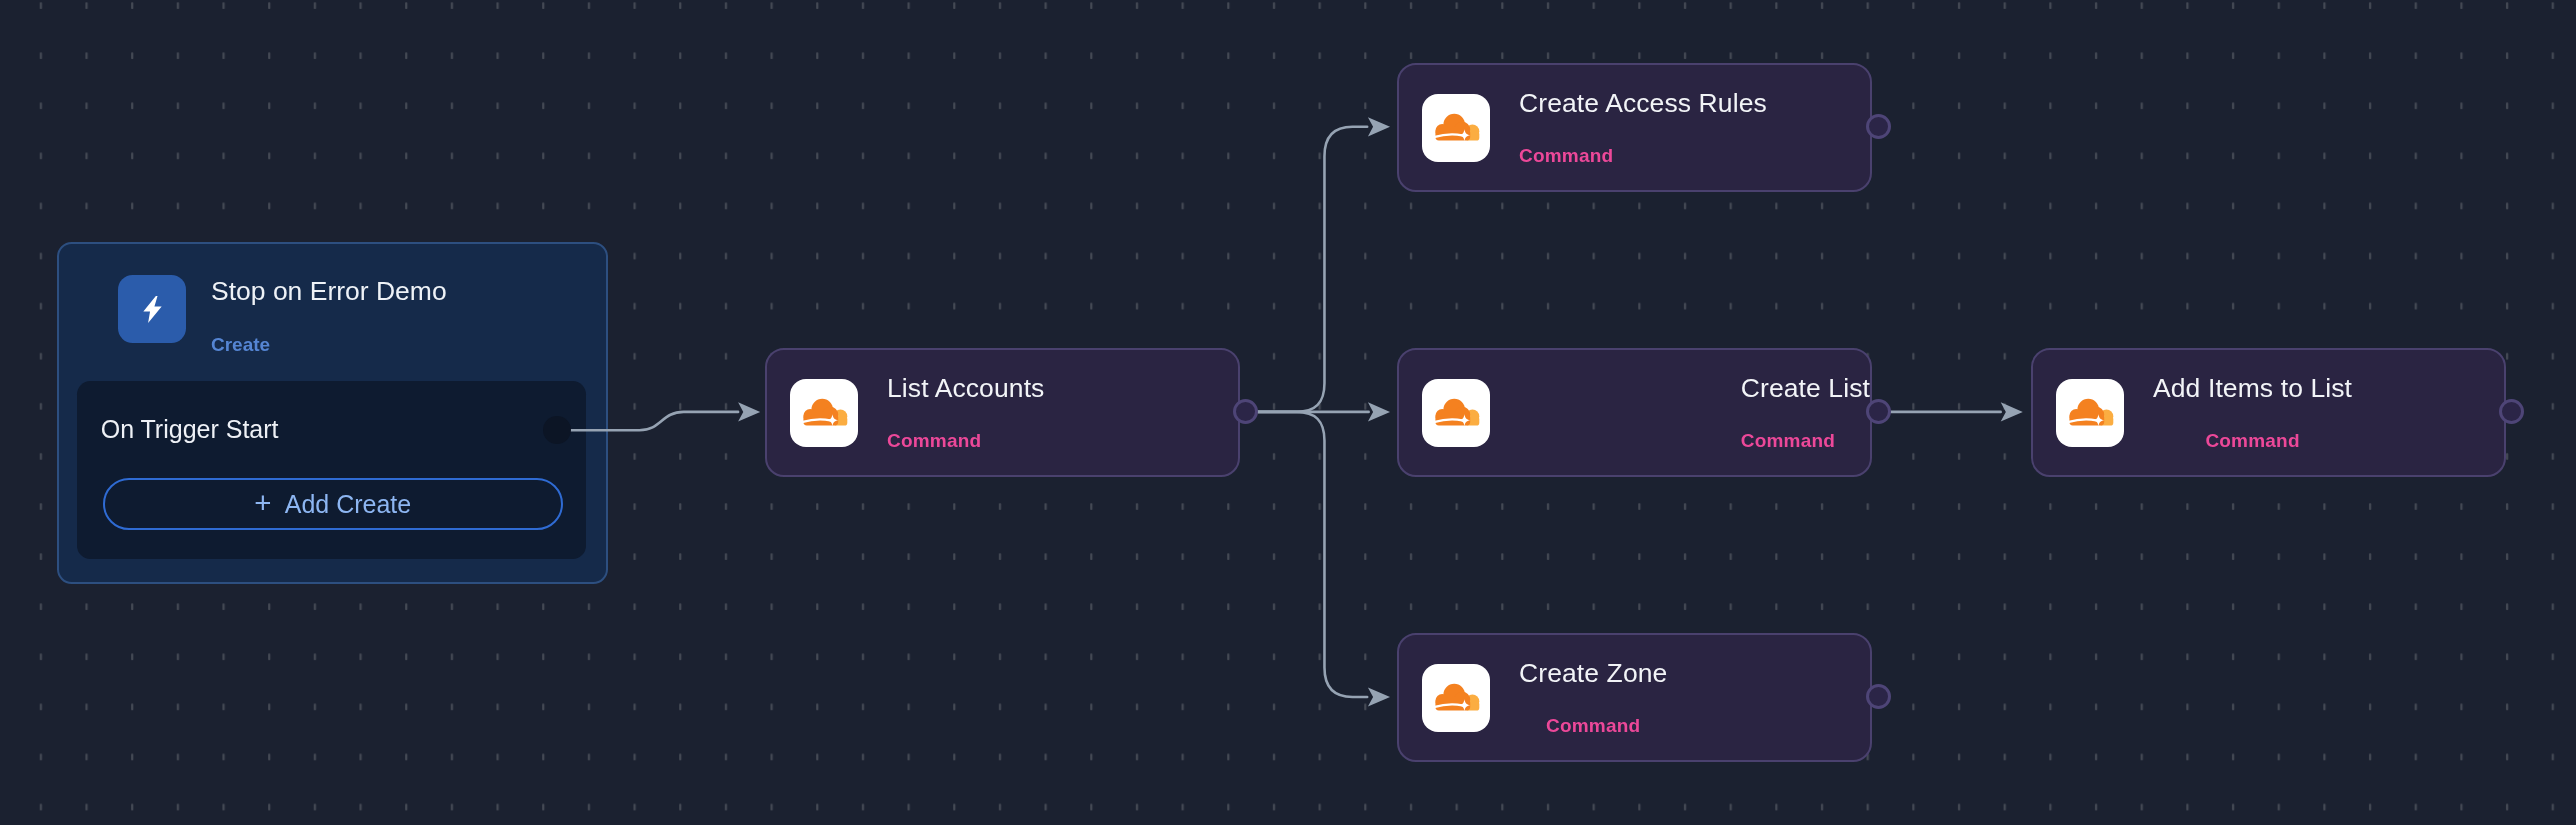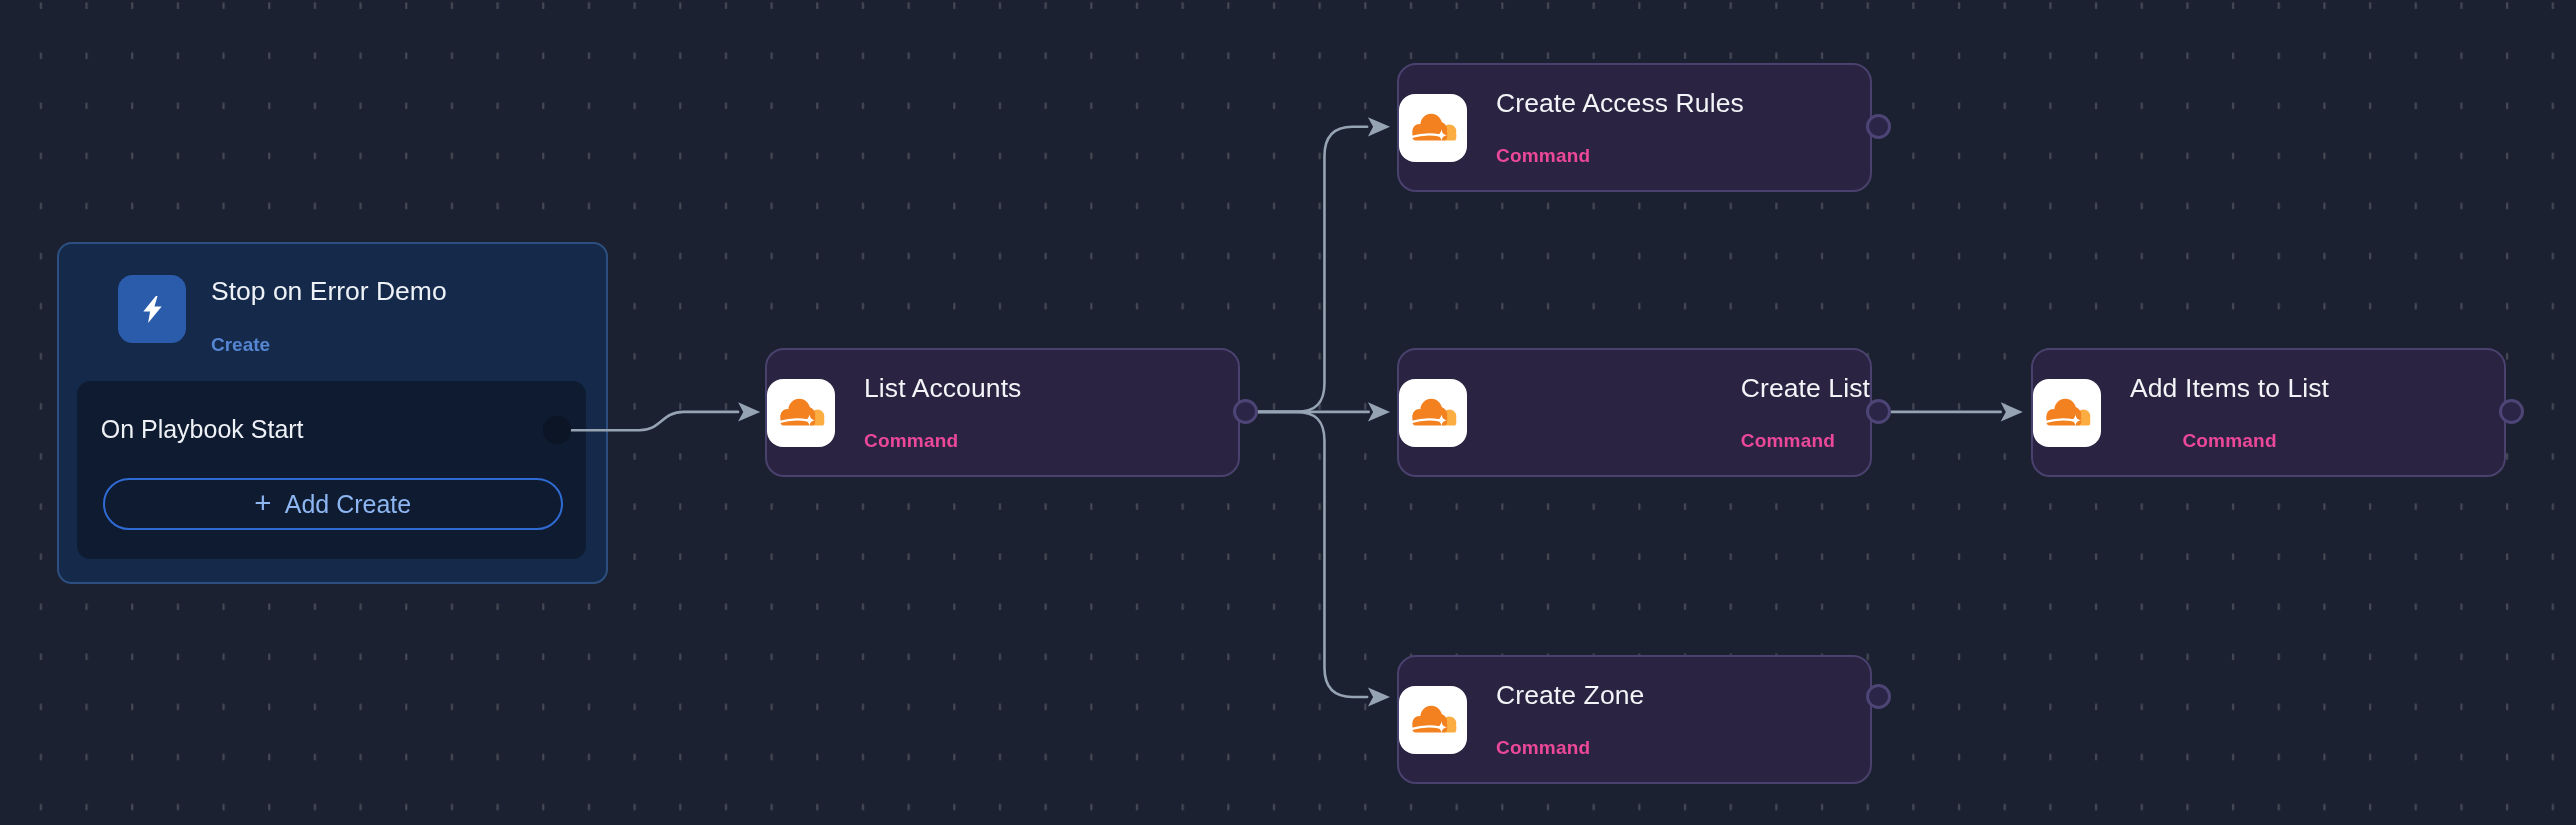--- a/index.html
+++ b/index.html
@@ -4,21 +4,21 @@
 <style>
   html,body{margin:0;padding:0;background:#1b2130;}
   #stage{position:relative;width:2576px;height:826px;background:#1b2130;overflow:hidden;
          font-family:"Liberation Sans", sans-serif;}
   #bg-grid{position:absolute;left:0;top:0;z-index:0;}
   #edges{position:absolute;left:0;top:0;z-index:4;pointer-events:none;}
 
   
   .cmd-node{position:absolute;width:475px;height:129px;background:#2a2442;
             border:2.2px solid #4a416e;border-radius:19px;box-sizing:border-box;
-            display:flex;align-items:center;z-index:2;}
+            display:flex;align-items:center;padding-left:23px;z-index:2;}
   .cmd-icon{width:68px;height:68px;background:#ffffff;border-radius:16px;
             display:flex;align-items:center;justify-content:center;flex:0 0 auto;}
   .cmd-text{display:flex;flex-direction:column;gap:10.3px;margin-left:29px;}
   .cmd-title{font-size:26.5px;color:#f2f4f7;font-weight:400;letter-spacing:0.1px;white-space:nowrap;}
   .cmd-sub{font-size:19px;color:#ec4899;font-weight:700;letter-spacing:0.2px;margin-top:16px;}
 
   
   .trigger-node{position:absolute;left:57px;top:242px;width:551px;height:342px;
             background:#152a4a;border:2.2px solid #2d4f80;border-radius:14.7px;
             box-sizing:border-box;z-index:2;}
@@ -59,21 +59,21 @@
     <div class="trig-icon">
       <svg width="31" height="31" viewBox="0 0 24 24">
         <path d="M14.6 1.6 L4.9 13.6 L10.1 13.6 L8.6 22.4 L19.1 9.6 L13.5 9.6 L15.9 1.6 Z" fill="#ffffff"></path>
       </svg>
     </div>
     <div class="trig-head">
       <div class="trig-title">Stop on Error Demo</div>
       <div class="trig-label">Create</div>
     </div>
     <div class="trig-panel">
-      <div class="trig-row-label">On Playbook Start</div>
+      <div class="trig-row-label">On Trigger Start</div>
       <button class="add-trigger-btn">
         <span class="add-plus">+</span>
         <span>Add Create</span>
       </button>
     </div>
   </div>
 
   <div class="cmd-node" style="left:765px;top:348px;">
     <div class="cmd-icon">
       <svg width="57" height="42" viewBox="0 0 100 72">
@@ -124,21 +124,21 @@
         <path d="M10 52 Q 38 44 60 49" stroke="#ffffff" stroke-width="4" fill="none" stroke-linecap="round"></path>
         <path d="M64 38 C65.5 45.5 67 47 74 48.5 C67 50 65.5 51.5 64 59 C62.5 51.5 61 50 54 48.5 C61 47 62.5 45.5 64 38 Z" fill="#ffffff"></path>
       </svg>
     </div>
     <div class="cmd-text">
       <div class="cmd-title">Create List</div>
       <div class="cmd-sub">Command</div>
     </div>
   </div>
 
-  <div class="cmd-node" style="left:1397px;top:655px;">
+  <div class="cmd-node" style="left:1397px;top:633px;text-align:center;">
     <div class="cmd-icon">
       <svg width="57" height="42" viewBox="0 0 100 72">
         <circle cx="78" cy="42" r="12" fill="#fbad41"></circle>
           <rect x="66" y="42" width="24" height="16" rx="5" fill="#fbad41"></rect>
         <circle cx="46" cy="30" r="19" fill="#f48120"></circle>
           <circle cx="25" cy="41" r="12" fill="#f48120"></circle>
         <circle cx="60" cy="39" r="14" fill="#f48120"></circle>
           <rect x="13" y="38" width="61" height="20" rx="6" fill="#f48120"></rect>
         <path d="M10 52 Q 38 44 60 49" stroke="#ffffff" stroke-width="4" fill="none" stroke-linecap="round"></path>
         <path d="M64 38 C65.5 45.5 67 47 74 48.5 C67 50 65.5 51.5 64 59 C62.5 51.5 61 50 54 48.5 C61 47 62.5 45.5 64 38 Z" fill="#ffffff"></path>

